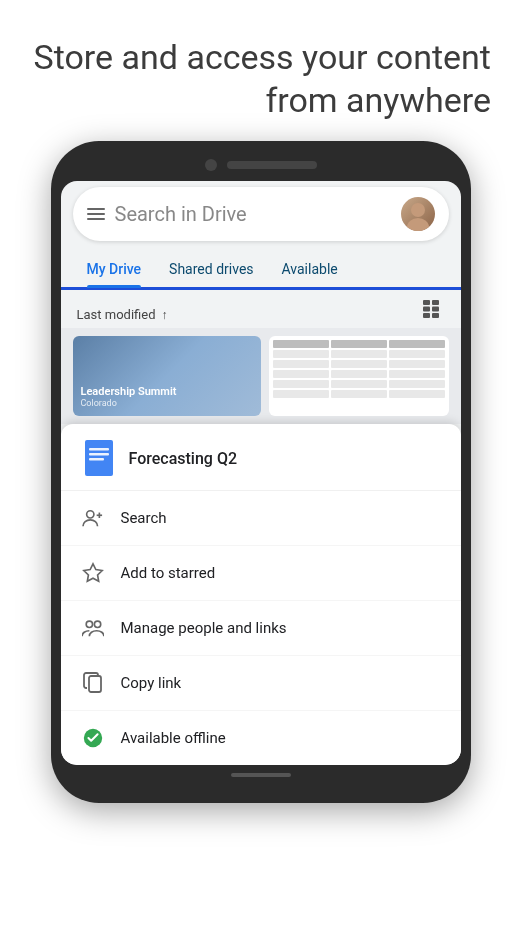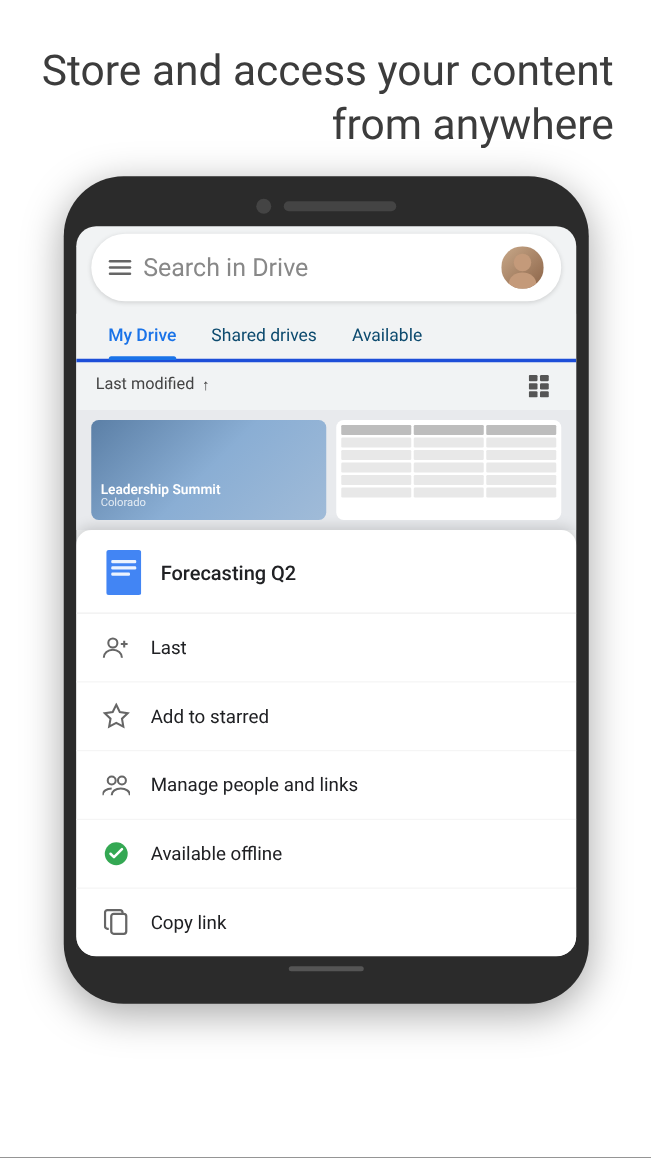--- a/index.html
+++ b/index.html
@@ -159,21 +159,21 @@
       left: 14px;
       right: 14px;
       height: 3px;
       background: #1a73e8;
       border-radius: 2px 2px 0 0;
     }
 
     
     .file-list-header {
       display: flex;
-      align-items: flex-start;
+      align-items: flex-end;
       justify-content: space-between;
       padding: 10px 16px 6px;
       background: #f1f3f4;
     }
 
     .sort-label {
       display: flex;
       align-items: center;
       gap: 6px;
       font-size: 13px;
@@ -446,21 +446,21 @@
 
         <div class="menu-item">
           <div class="menu-icon">
             <svg width="22" height="20" viewBox="0 0 24 22" fill="none" stroke="#666" stroke-width="1.8">
               <circle cx="9" cy="7" r="4"></circle>
               <path d="M1 20c0-4 3.6-7 8-7s8 3 8 7"></path>
               <line x1="19" y1="5" x2="19" y2="11"></line>
               <line x1="16" y1="8" x2="22" y2="8"></line>
             </svg>
           </div>
-          <span class="menu-label">Last</span>
+          <span class="menu-label">Search</span>
         </div>
 
         <div class="menu-item">
           <div class="menu-icon">
             <svg width="22" height="22" viewBox="0 0 24 24" fill="none" stroke="#666" stroke-width="1.8">
               <polygon points="12,2 15.09,8.26 22,9.27 17,14.14 18.18,21.02 12,17.77 5.82,21.02 7,14.14 2,9.27 8.91,8.26"></polygon>
             </svg>
           </div>
           <span class="menu-label">Add to starred</span>
         </div>
@@ -472,38 +472,38 @@
               <circle cx="17" cy="7" r="3.5"></circle>
               <path d="M0 20c0-3.5 3.5-6 8-6"></path>
               <path d="M24 20c0-3.5-3.5-6-8-6s-8 2.5-8 6"></path>
             </svg>
           </div>
           <span class="menu-label">Manage people and links</span>
         </div>
 
         <div class="menu-item">
           <div class="menu-icon">
+            <svg width="20" height="22" viewBox="0 0 20 22" fill="none" stroke="#666" stroke-width="1.8">
+              <rect x="6" y="4" width="12" height="16" rx="2"></rect>
+              <path d="M4 16H3a2 2 0 01-2-2V3a2 2 0 012-2h10a2 2 0 012 2v1"></path>
+            </svg>
+          </div>
+          <span class="menu-label">Copy link</span>
+        </div>
+
+        <div class="menu-item">
+          <div class="menu-icon">
             <svg width="22" height="22" viewBox="0 0 24 24">
               <circle cx="12" cy="12" r="10" fill="#34a853"></circle>
               <polyline points="7,12 10,15 17,8" stroke="white" stroke-width="2.2" fill="none" stroke-linecap="round" stroke-linejoin="round"></polyline>
             </svg>
           </div>
           <span class="menu-label">Available offline</span>
         </div>
 
-        <div class="menu-item">
-          <div class="menu-icon">
-            <svg width="20" height="22" viewBox="0 0 20 22" fill="none" stroke="#666" stroke-width="1.8">
-              <rect x="6" y="4" width="12" height="16" rx="2"></rect>
-              <path d="M4 16H3a2 2 0 01-2-2V3a2 2 0 012-2h10a2 2 0 012 2v1"></path>
-            </svg>
-          </div>
-          <span class="menu-label">Copy link</span>
-        </div>
-
       </div>
 
     </div>
 
     <div class="phone-bottom">
       <div class="home-indicator"></div>
     </div>
 
   </div>
 </div>

